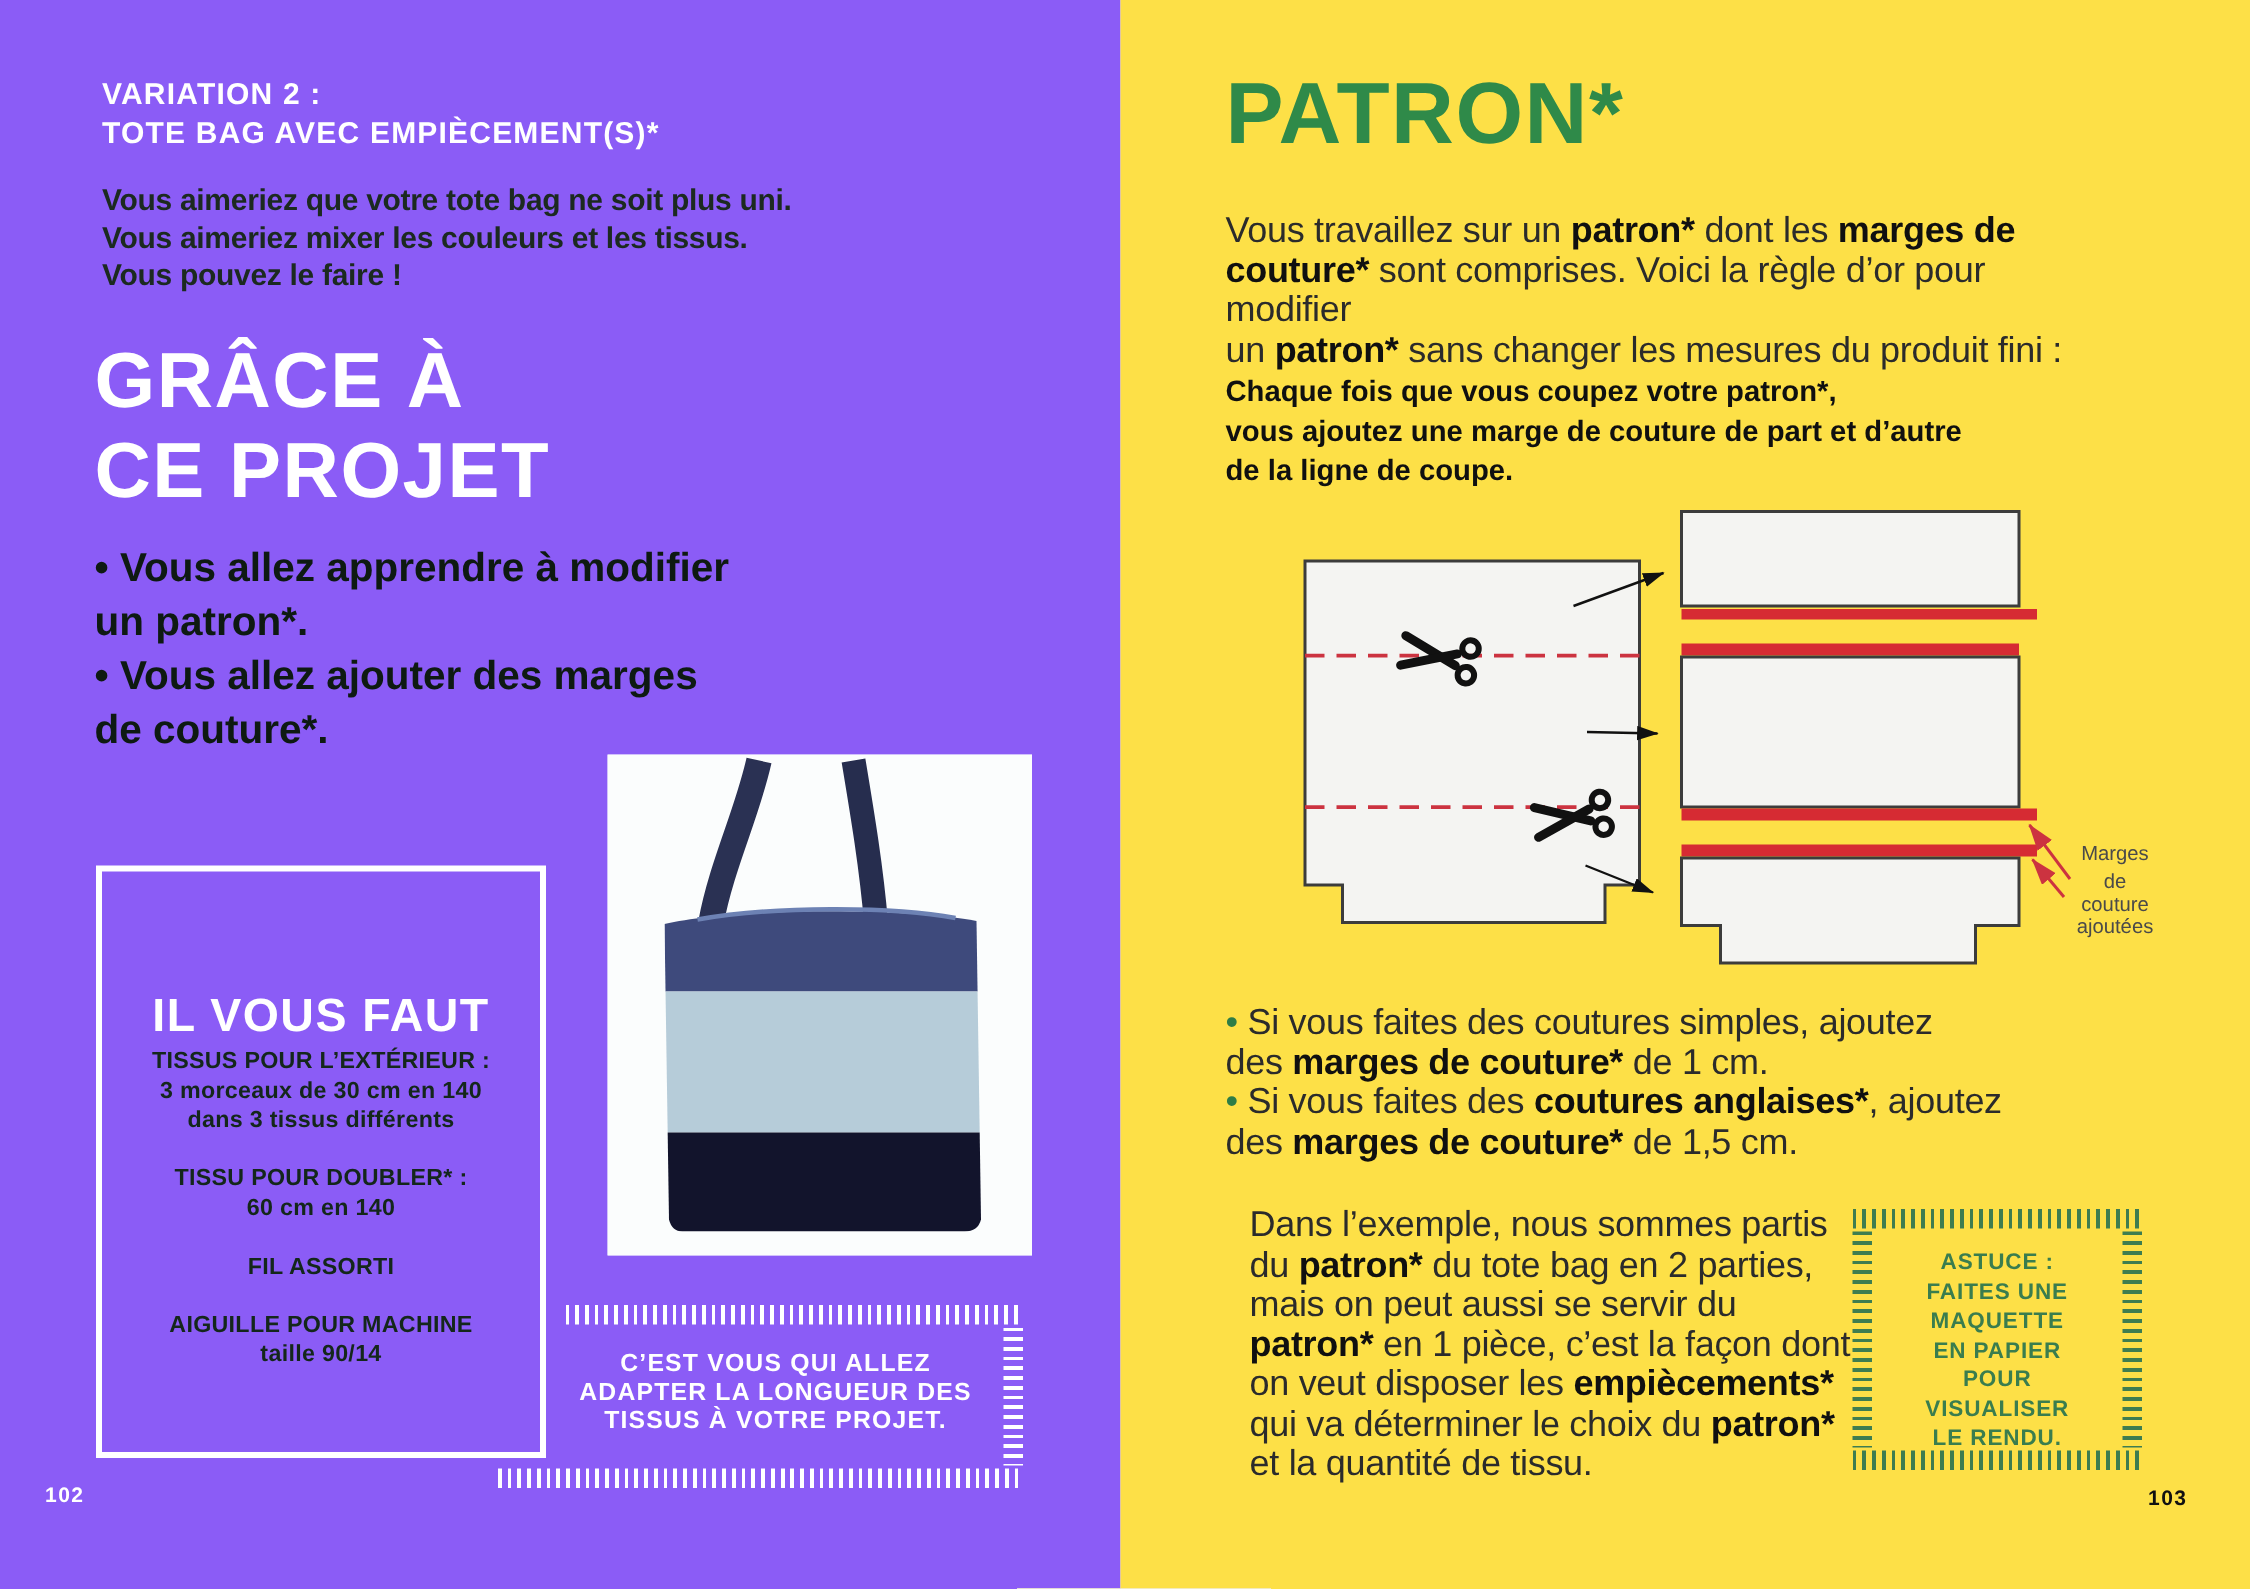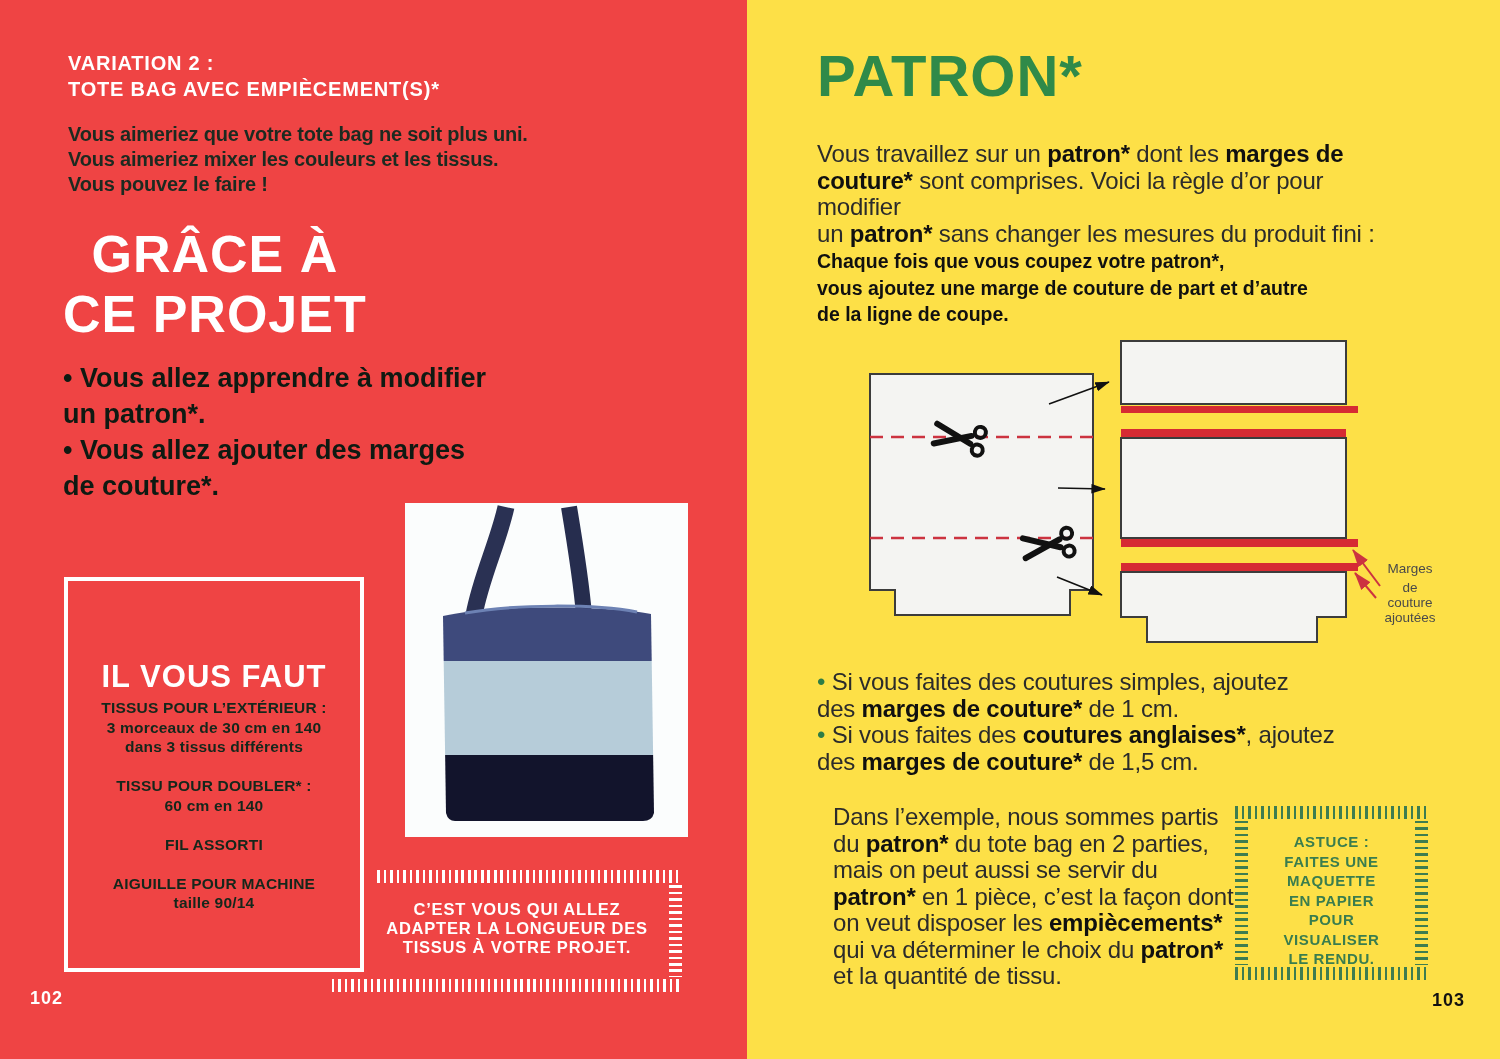--- a/index.html
+++ b/index.html
@@ -1,48 +1,48 @@
 <!DOCTYPE html>
 <html><head>
 <meta charset="utf-8">
 <style>
   html,body{margin:0;padding:0;background:#e8e8e8;}
   .spread{position:relative;width:1500px;height:1059px;overflow:hidden;background:#fff;
           font-family:"Liberation Sans",sans-serif;}
   .page{position:absolute;top:0;height:1059px;}
-  .page-left{left:0;width:747px;background:#ef4444;}
+  .page-left{left:0;width:747px;background:#8b5cf6;}
   .page-right{left:747px;width:753px;background:#fde047;}
   .pre{white-space:pre-line;}
 
   
   .kicker{position:absolute;left:68px;top:50px;color:#fff;font-weight:700;
           font-size:20px;line-height:26px;letter-spacing:.8px;}
   .intro{position:absolute;left:68px;top:122px;color:#1c2a20;font-weight:700;
          font-size:20px;line-height:25px;letter-spacing:-0.2px;}
   .big-heading{position:absolute;left:63px;top:224px;color:#fff;font-weight:700;
-         font-size:52px;line-height:60px;letter-spacing:1px;text-align:center;}
+         font-size:52px;line-height:60px;letter-spacing:1px;}
   .benefits{position:absolute;left:63px;top:360px;color:#0e1a12;font-weight:700;
          font-size:27px;line-height:36px;}
   .materials-box{position:absolute;left:64px;top:577px;width:300px;height:395px;
          border:4.5px solid #fff;box-sizing:border-box;text-align:center;}
   .materials-title{margin-top:78px;color:#fff;font-weight:700;font-size:31px;letter-spacing:1px;}
   .materials-list{margin-top:3px;color:#14271b;font-weight:700;font-size:15.5px;
          line-height:19.5px;letter-spacing:.2px;}
   .photo{position:absolute;left:405px;top:503px;width:283px;height:334px;background:#fbfdfd;}
   .caption-box{position:absolute;left:372px;top:870px;width:310px;height:122px;}
   .tick-h{position:absolute;height:13px;
          background:repeating-linear-gradient(90deg,currentColor 0 2.5px,transparent 2.5px 6.5px);}
   .tick-v{position:absolute;width:13px;
          background:repeating-linear-gradient(180deg,currentColor 0 2.5px,transparent 2.5px 6.5px);}
   .caption-box .t-top{top:0;left:5px;right:0;color:#fff;}
   .caption-box .t-bottom{bottom:0;left:-40px;right:0;color:#fff;}
   .caption-box .t-right{right:0;top:15px;bottom:15px;color:#fff;}
   .caption-text{position:absolute;left:0;right:20px;top:30px;text-align:center;color:#fff;
          font-weight:700;font-size:16.5px;line-height:19px;letter-spacing:.8px;}
-  .pagenum{position:absolute;font-weight:700;font-size:18px;letter-spacing:1px;text-align:right;}
+  .pagenum{position:absolute;font-weight:700;font-size:14px;letter-spacing:1px;text-align:right;}
   .pagenum-left{left:30px;top:988px;color:#fff;}
 
   
   .patron-heading{position:absolute;left:70px;top:46px;color:#2F8A49;font-weight:700;
          font-size:58px;letter-spacing:1px;line-height:60px;}
   .body-text{color:#2b2b2b;font-size:24px;line-height:26.5px;letter-spacing:-0.2px;}
   .body-text b{color:#101010;}
   .intro-p{position:absolute;left:70px;top:141px;width:560px;}
   .rule-p{position:absolute;left:70px;top:248px;font-weight:700;color:#101010;
          font-size:19.5px;line-height:26.5px;}

